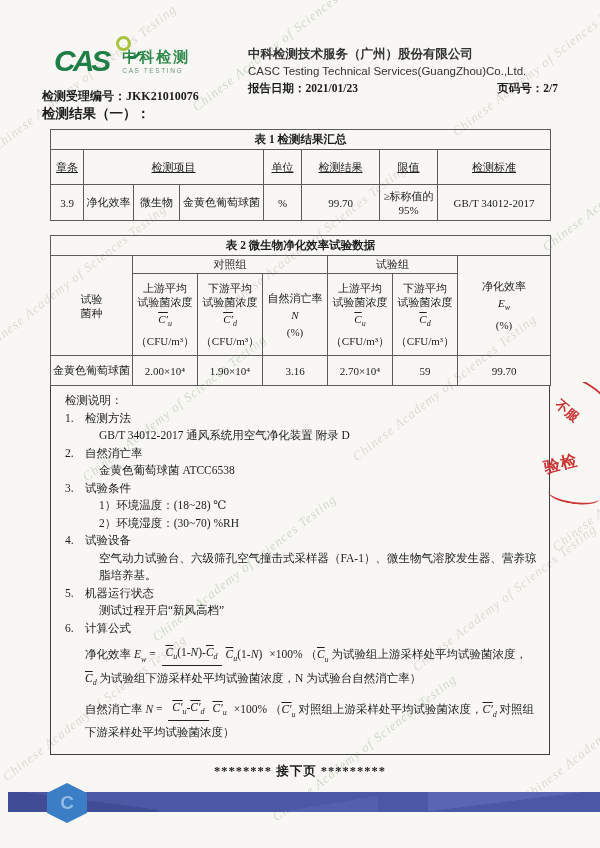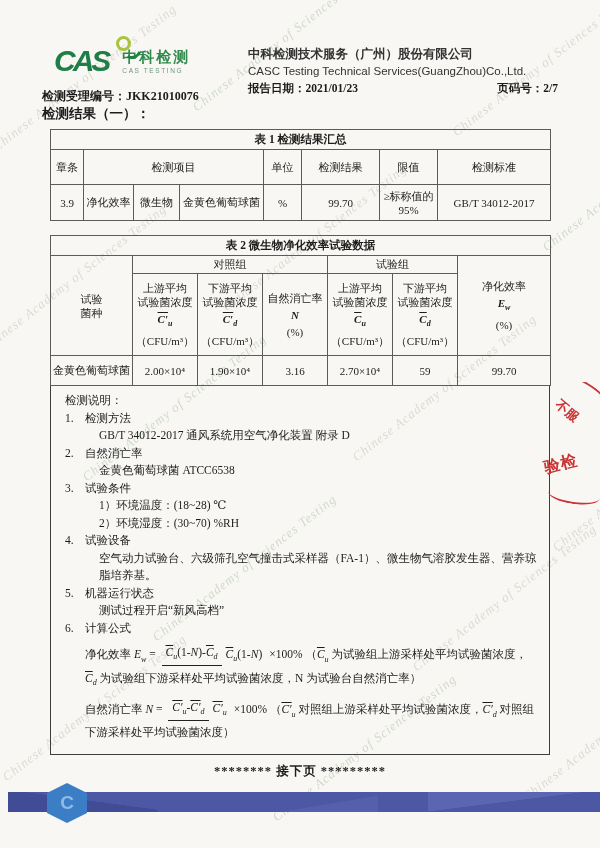--- a/index.html
+++ b/index.html
@@ -32,28 +32,28 @@
   .date-line { display:flex; justify-content:space-between; margin-top:4px; font-weight:bold; font-size:11.5px; }
 
   .sec-title { font-weight:bold; font-size:13.5px; }
 
   
   table { border-collapse:collapse; margin-left:8px; width:500px; table-layout:fixed; background:transparent; }
   td { border:1px solid #5c5c5c; text-align:center; vertical-align:middle; font-size:11px; padding:1px 2px; }
   .t-outer { border:1.6px solid #3e3e3e; }
   .t-title td { font-weight:bold; font-size:11.5px; height:20px; }
   #table1 { margin-top:6px; }
-  #table1 .hd td { height:35px; }
+  #table1 .hd td { height:35px;text-decoration:underline; }
   #table1 .dr td { height:36px; }
   #table2 { margin-top:14px; }
   #table2 .grp td { height:17px; }
   #table2 .hrow td { height:82px; }
   #table2 .dr td { height:30px; }
   .hl { line-height:14px; }
-  .sym-line { margin:3px 0;font-weight:bold; }
+  .sym-line { margin:3px 0; }
   .it { font-style:italic; font-family:"Liberation Serif","DejaVu Serif",serif; }
   .ov { text-decoration:overline; font-style:italic; }
   sub { font-size:8px; font-style:italic; }
 
   
   .notes { margin-left:8px; width:500px; border:1.6px solid #3e3e3e; border-top:none;
            padding:6px 12px 8px 14px; font-size:11.5px; line-height:17.5px; }
   .n-item { display:flex; }
   .n-num { width:20px; flex:none; }
   .n-line { margin-left:34px; }

